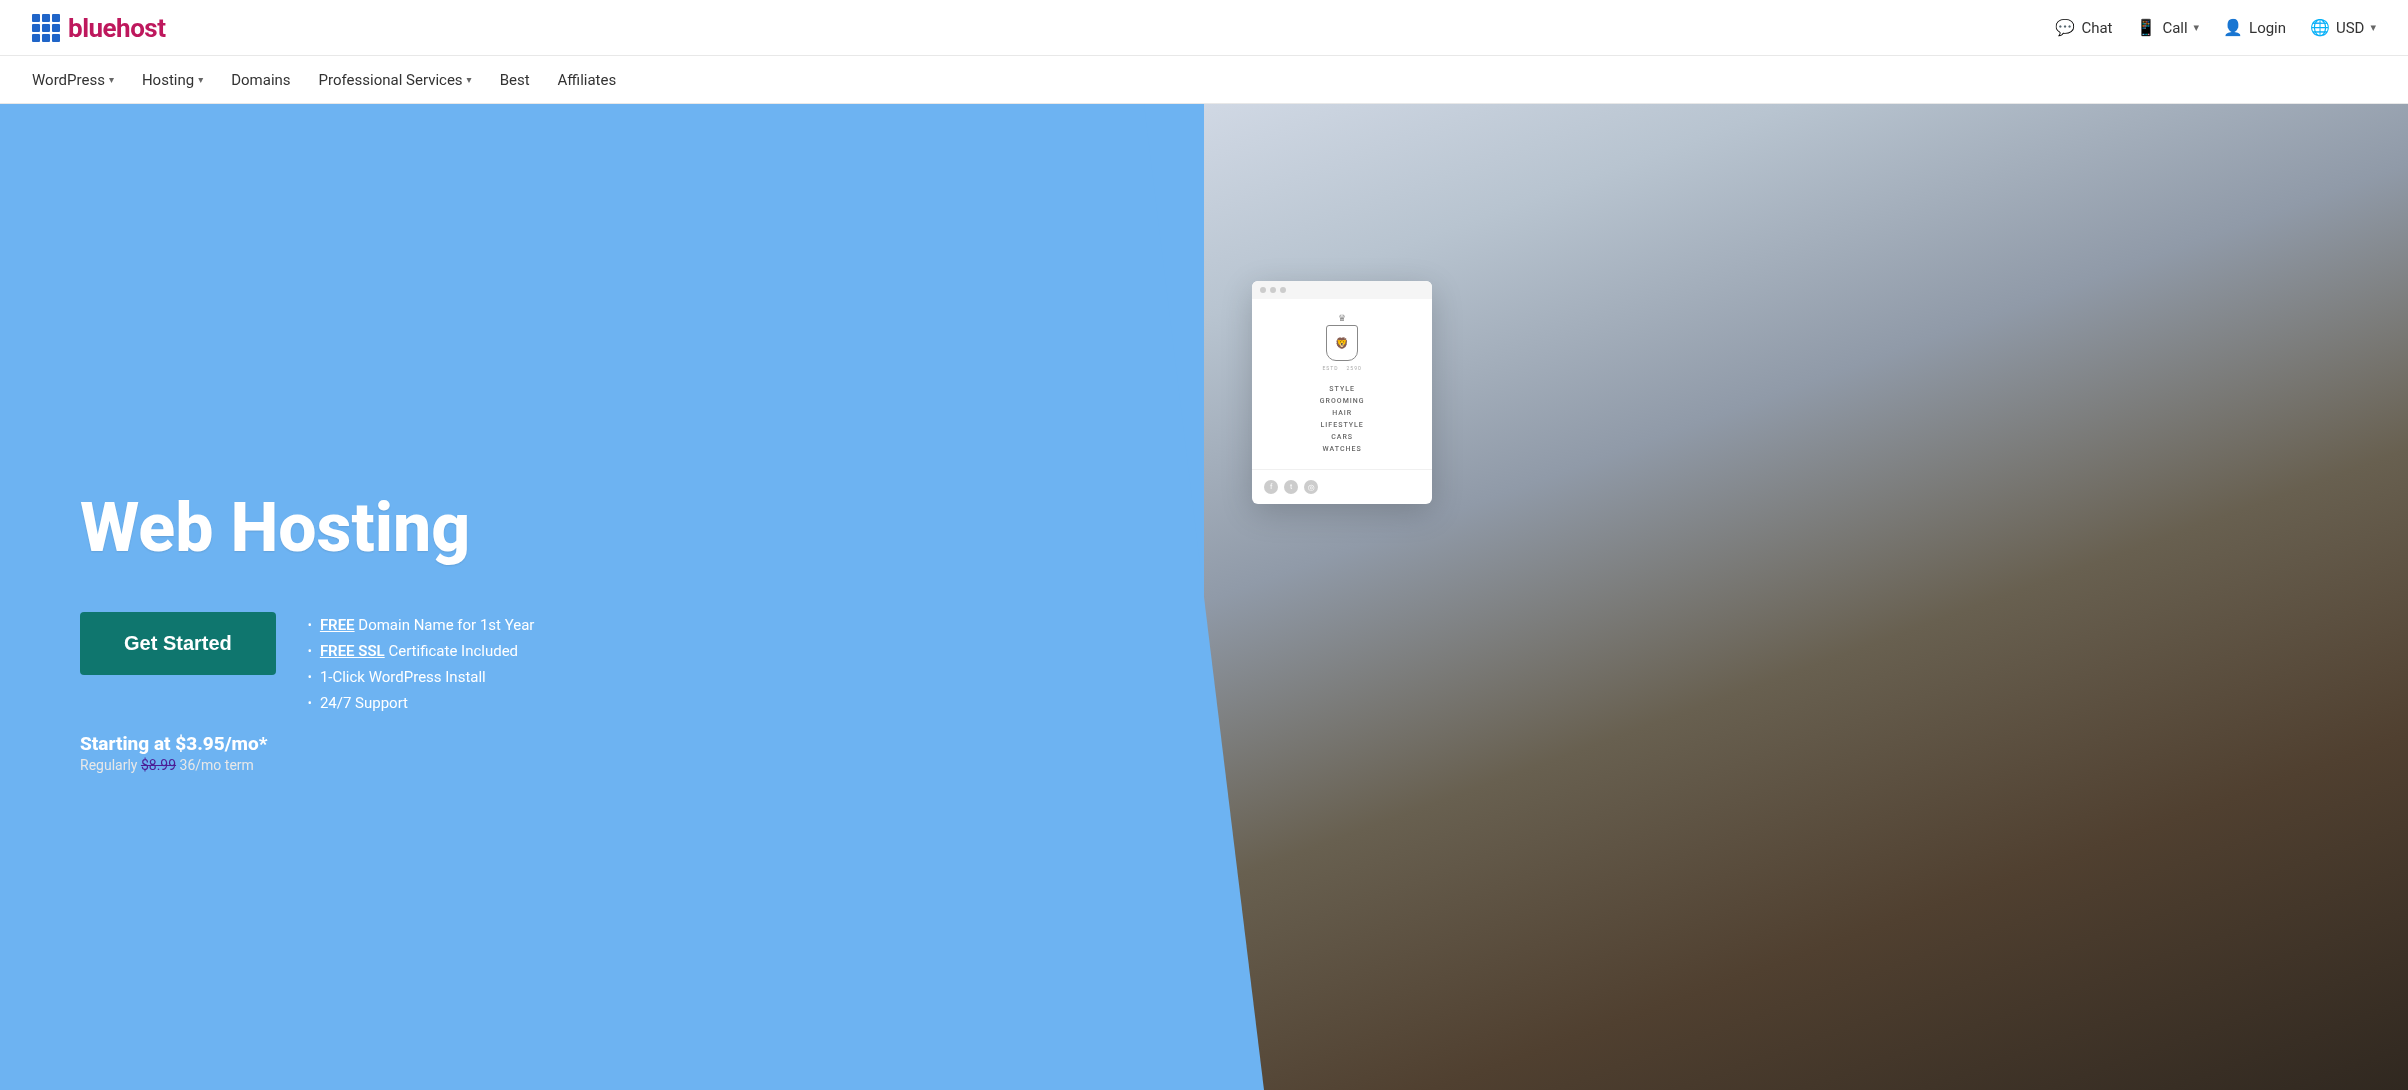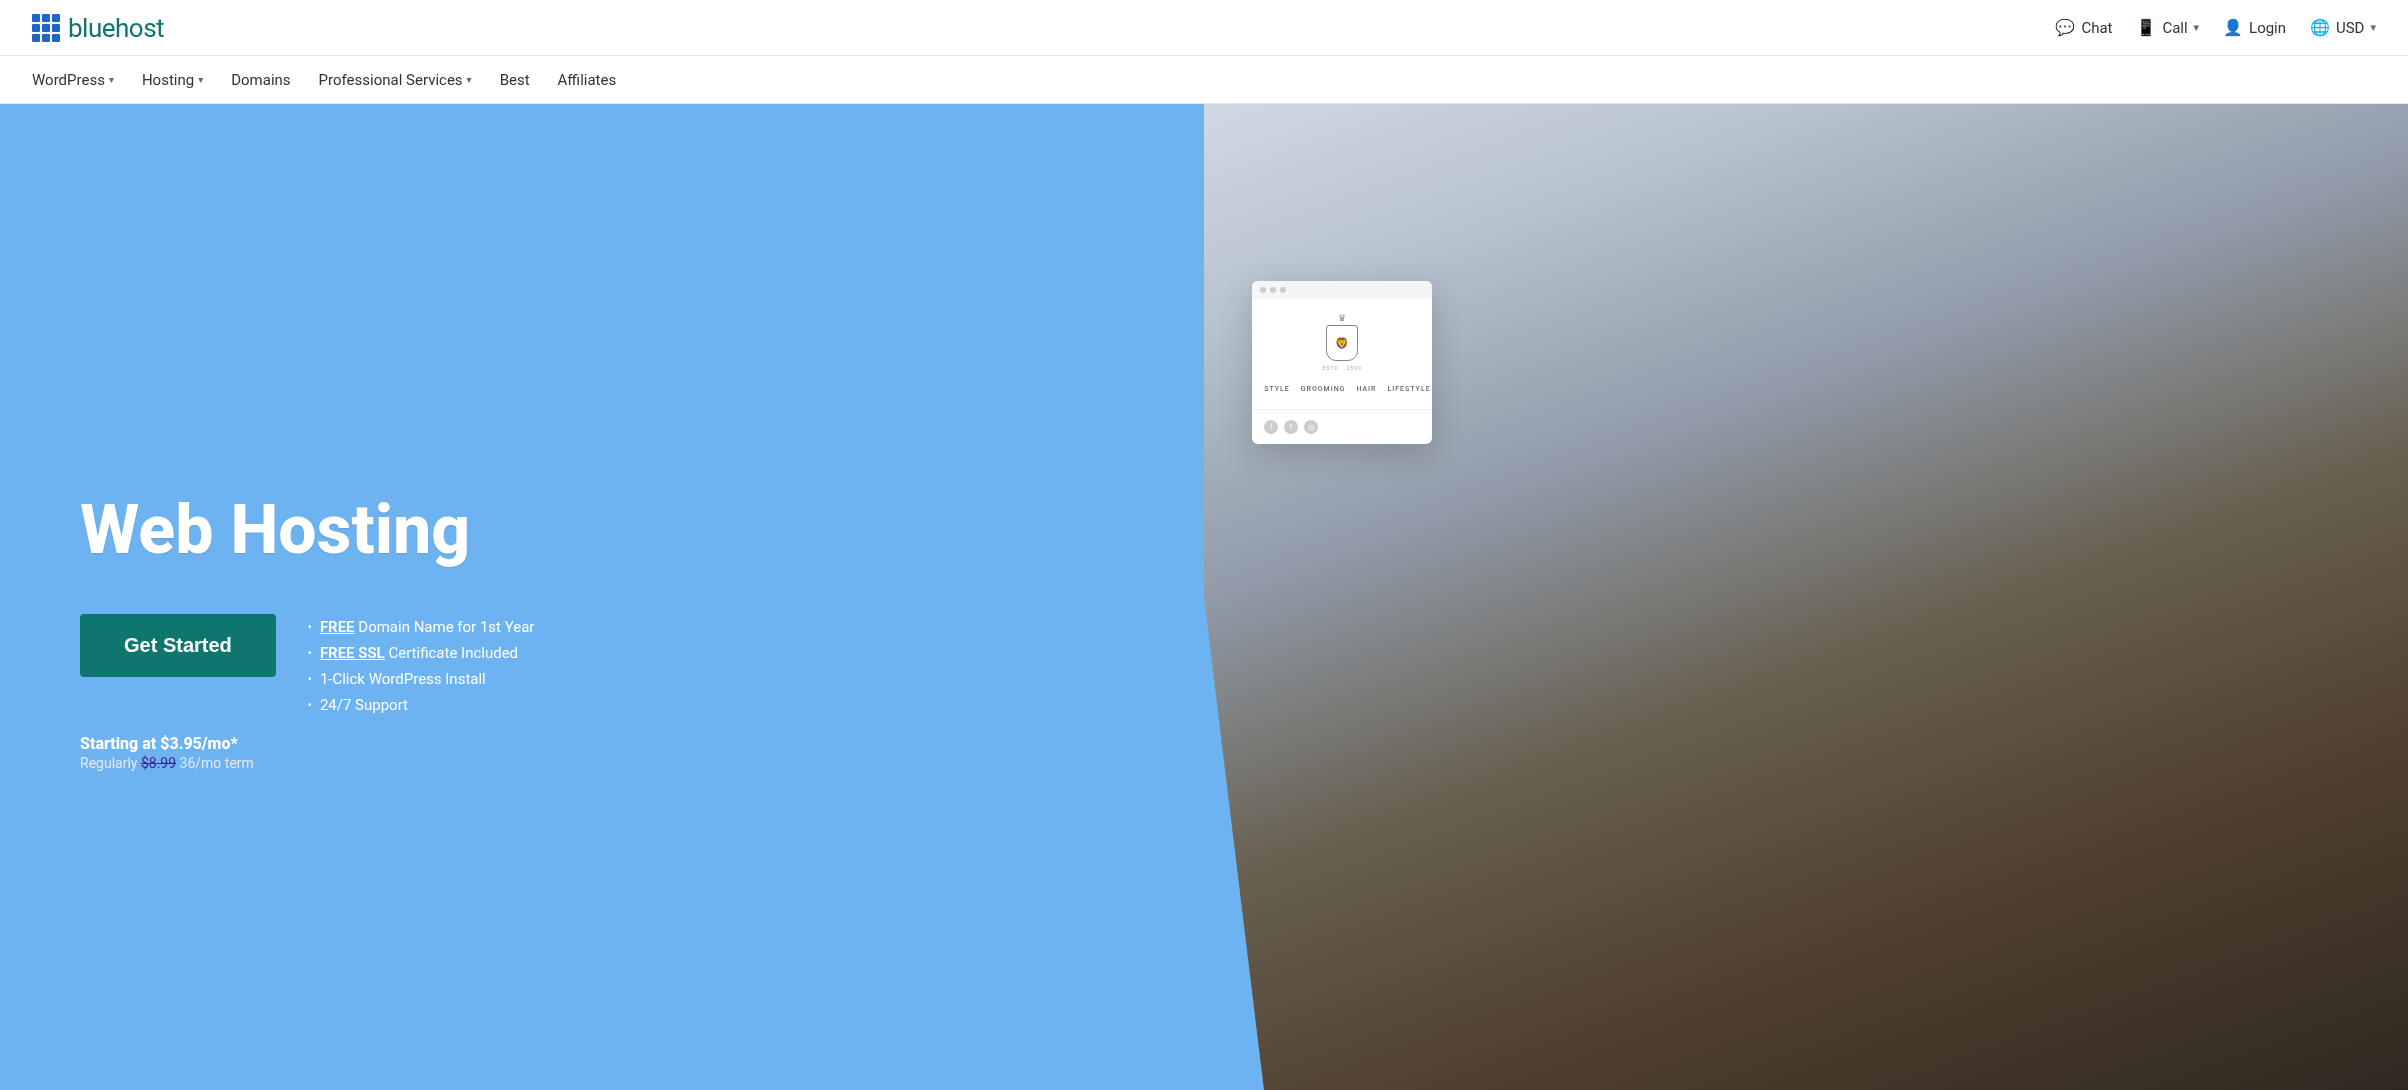--- a/index.html
+++ b/index.html
@@ -28,22 +28,22 @@
     }
     .logo-grid span {
       display: block;
       width: 8px;
       height: 8px;
       background: #2065c8;
       border-radius: 1px;
     }
     .logo-text {
       font-size: 26px;
-      font-weight: 400;
-      color: #0f766e;
+      font-weight: 700;
+      color: #be185d;
       letter-spacing: -0.5px;
     }
     .top-actions {
       display: flex;
       align-items: center;
       gap: 24px;
     }
     .top-action {
       display: flex;
       align-items: center;
@@ -147,22 +147,22 @@
     .mockup-body {
       padding: 14px 12px;
     }
     .mockup-logo {
       display: flex;
       justify-content: center;
       margin-bottom: 12px;
     }
     .mockup-nav-items {
       display: flex;
-      flex-direction: row;
-      gap: 11px;
+      flex-direction: column;
+      gap: 0;
       margin-top: 8px;
       align-items: center;
     }
     .mockup-nav-item {
       font-size: 7px;
       color: #666;
       letter-spacing: 1px;
       text-transform: uppercase;
       font-weight: 500;
       padding: 2px 0;
@@ -228,21 +228,21 @@
     .feature-item .bullet { color: #fff; font-size: 12px; }
     .feature-item a {
       color: #fff;
       text-decoration: underline;
       font-weight: 600;
     }
     .pricing-info {
       margin-top: 20px;
     }
     .pricing-main {
-      font-size: 16px;
+      font-size: 19px;
       font-weight: 800;
       color: #fff;
     }
     .pricing-regular {
       font-size: 14px;
       color: #e8e8e8;
       margin-top: 2px;
     }
     .pricing-regular s {
       text-decoration: line-through;

